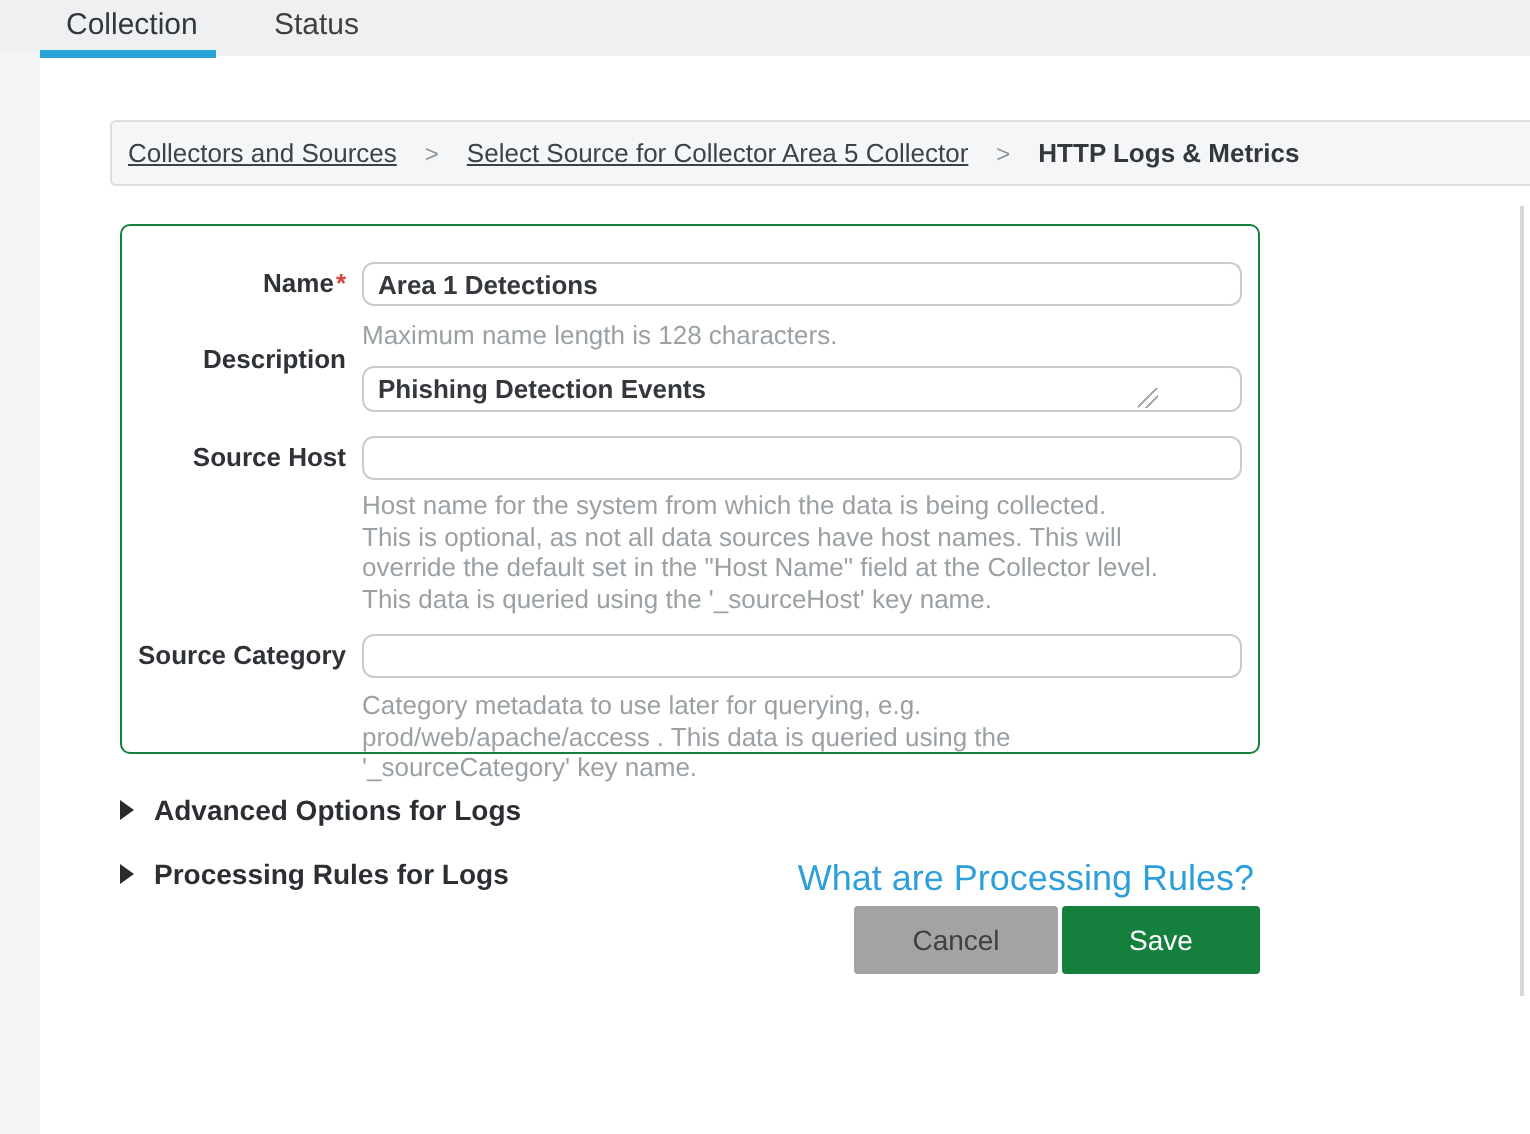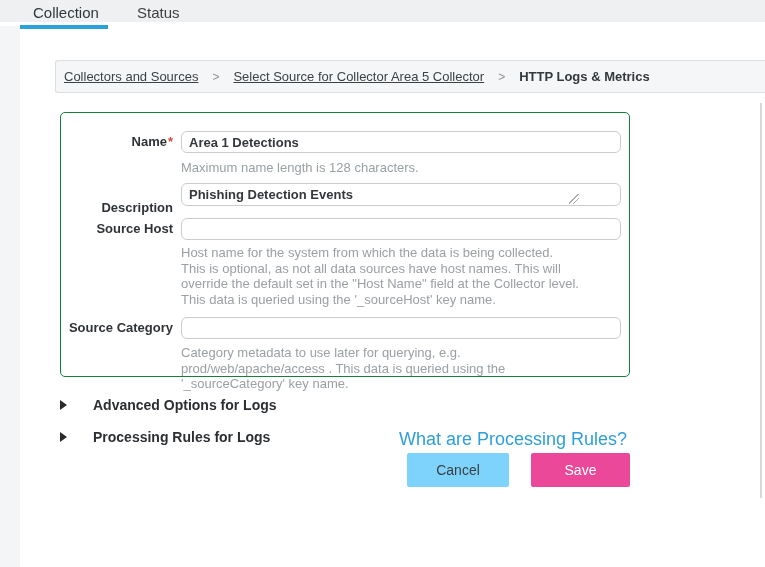--- a/index.html
+++ b/index.html
@@ -1,21 +1,21 @@
 <!DOCTYPE html>
 <html><head>
 <meta charset="utf-8">
 <style>
   * { margin:0; padding:0; box-sizing:border-box; }
   html,body { width:765px; height:567px; background:#fff; overflow:hidden;
               font-family:"Liberation Sans", sans-serif; }
   .stage { position:relative; width:765px; height:567px; background:#fff; }
 
   
-  .tabbar { position:absolute; left:0; top:0; width:765px; height:22px; background:#eef0f1;text-decoration:underline; }
+  .tabbar { position:absolute; left:0; top:0; width:765px; height:28px; background:#eef0f1;text-decoration:underline; }
   .tab { position:absolute; top:4px; font-size:15px; cursor:pointer; }
   .tab-collection { left:33px; color:#33373b; }
   .tab-status { left:137px; color:#404040; }
   .tab-underline { position:absolute; left:20px; top:25px; width:88px; height:4px; }
 
   .left-strip { position:absolute; left:0; top:26px; width:20px; height:541px; background:#f4f5f6; }
 
   
   .breadcrumb { position:absolute; left:55px; top:60px; width:710px; height:33px;
                 background:#f5f6f7; border:1px solid #dcdee0; border-right:none;
@@ -40,28 +40,28 @@
   .fhelper { position:absolute; left:120px; width:398px; font-size:13px; color:#9aa0a4;
              line-height:15.5px; }
   .resize-handle { position:absolute; left:508px; top:81px; width:10px; height:10px;
                    background:linear-gradient(135deg, transparent 0 44%, #a9adb0 44% 52%,
                               transparent 52% 66%, #a9adb0 66% 74%, transparent 74%); }
 
   
   .section { position:absolute; left:60px; display:flex; align-items:center; gap:10px; cursor:pointer; }
   .tri { width:0; height:0; border-left:7px solid #2b2b2b; border-top:5px solid transparent;
          border-bottom:5px solid transparent; }
-  .section-label { font-size:14px; font-weight:700; color:#2b2f33;margin-left:16px; }
+  .section-label { font-size:14px; font-weight:700; color:#2b2f33; }
 
   .help-link { position:absolute; top:429px; right:138px; font-size:18px; cursor:pointer; }
 
   
   .btn { position:absolute; top:453px; height:34px; border:none; border-radius:2px;
          font-family:"Liberation Sans", sans-serif; font-size:14px; cursor:pointer; }
-  .btn-cancel { left:407px; width:102px; background:#7dd3fc; color:#3c4043; }
+  .btn-cancel { left:427px; width:102px; background:#a3a3a3; color:#3c4043; }
   .btn-save { left:531px; width:99px; color:#fff; }
 </style>
 </head>
 <body>
 
 <div class="stage">
 
   <div class="tabbar">
     <div class="tab tab-collection">Collection</div>
     <div class="tab tab-status">Status</div>
@@ -81,21 +81,21 @@
   <div class="scroll-line"></div>
 
   <div class="card">
 
     <div class="flabel" style="top:18px;">
       <span>Name</span><span class="req">*</span>
     </div>
     <input class="finput" style="top: 18px;" type="text" value="Area 1 Detections">
     <div class="fhelper" style="top:47px;">Maximum name length is 128 characters.</div>
 
-    <div class="flabel" style="top:84px;text-align:right;">Description</div>
+    <div class="flabel" style="top:56px;text-align:right;">Description</div>
     <textarea class="finput" style="top: 70px;">Phishing Detection Events</textarea>
     <div class="resize-handle"></div>
 
     <div class="flabel" style="top:105px;">Source Host</div>
     <input class="finput" style="top: 105px;" type="text" value="">
     <div class="fhelper" style="top:132px;">Host name for the system from which the data is being collected. This is optional, as not all data sources have host names. This will override the default set in the "Host Name" field at the Collector level. This data is queried using the '_sourceHost' key name.</div>
 
     <div class="flabel" style="top:204px;">Source Category</div>
     <input class="finput" style="top: 204px;" type="text" value="">
     <div class="fhelper" style="top:232px;">Category metadata to use later for querying, e.g. prod/web/apache/access . This data is queried using the '_sourceCategory' key name.</div>
@@ -106,15 +106,15 @@
     <span class="section-label">Advanced Options for Logs</span>
   </div>
   <div class="section" style="top:429px;">
     <span class="tri"></span>
     <span class="section-label">Processing Rules for Logs</span>
   </div>
 
   <div class="help-link" style="color:#2E9FD9">What are Processing Rules?</div>
 
   <button class="btn btn-cancel">Cancel</button>
-  <button class="btn btn-save" style="background:#ec4899">Save</button>
+  <button class="btn btn-save" style="background:#15803d">Save</button>
 
 </div>
 
 </body></html>

